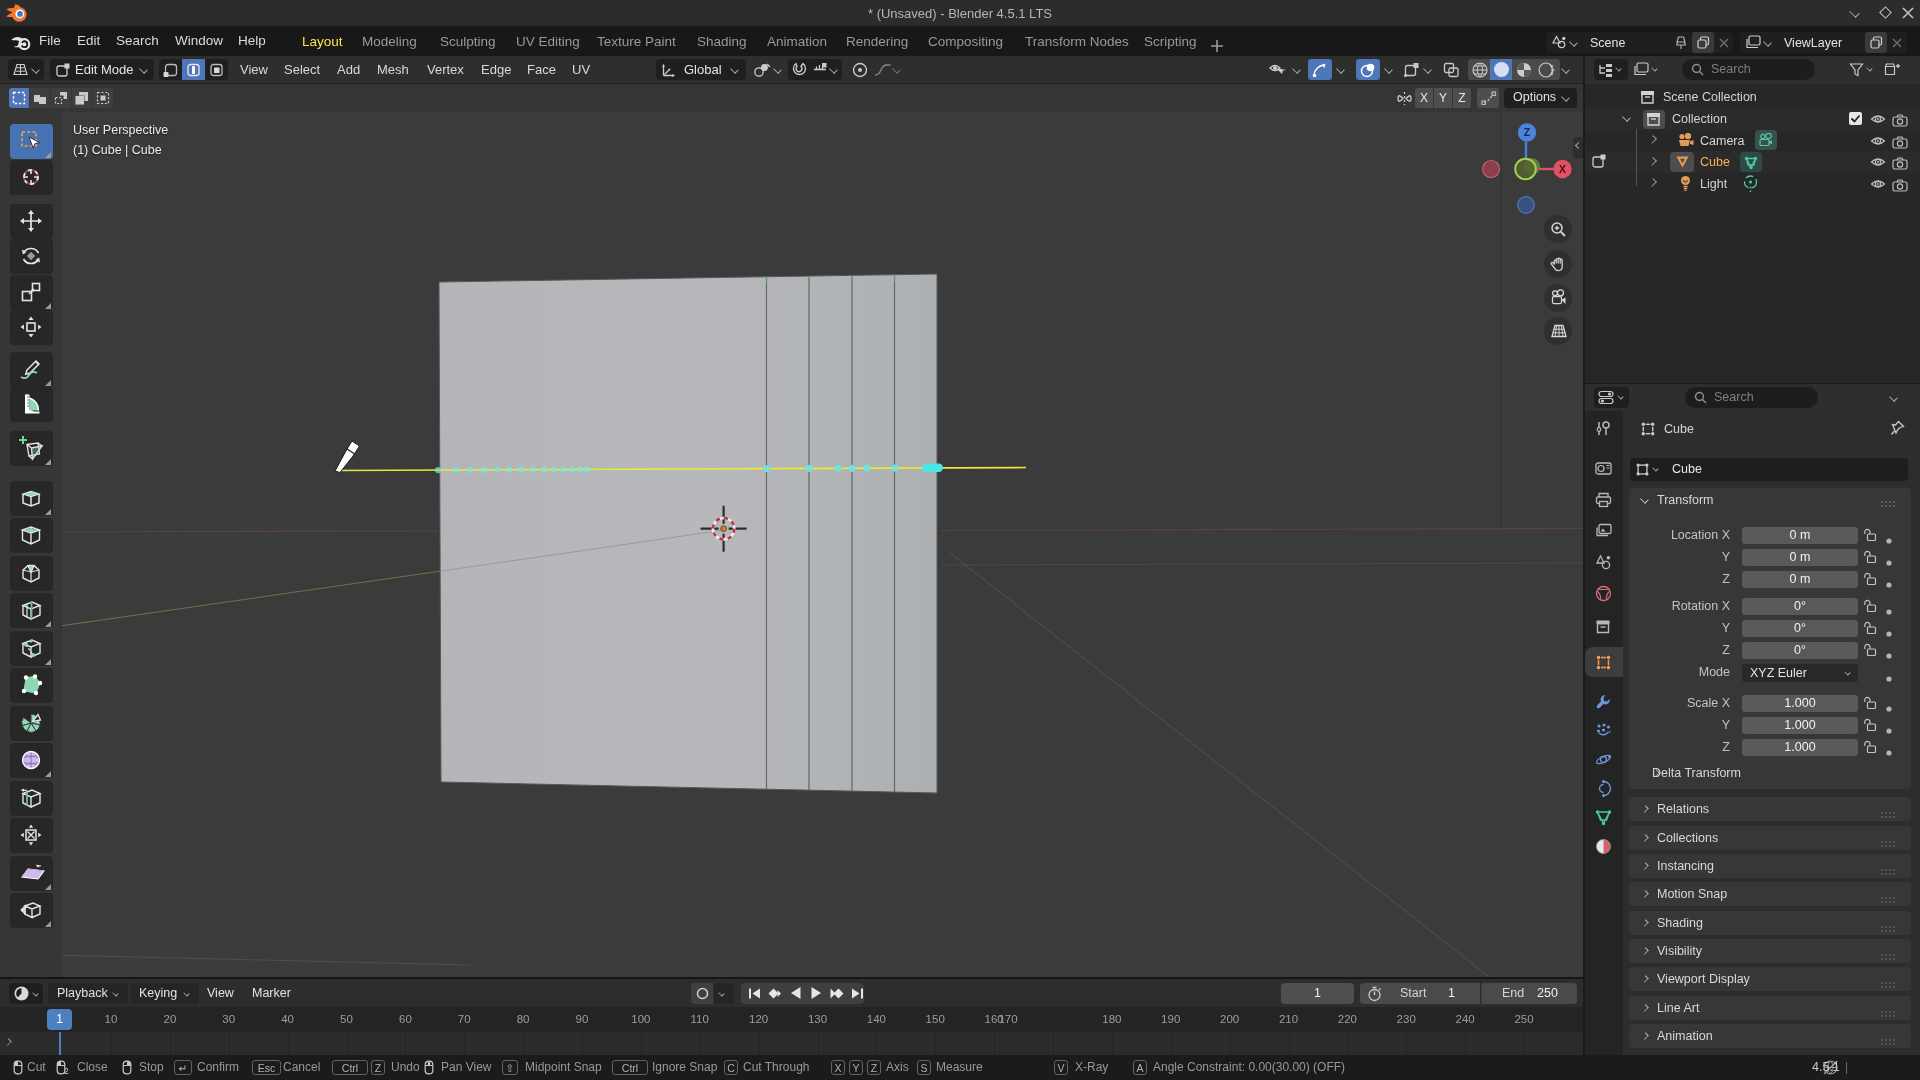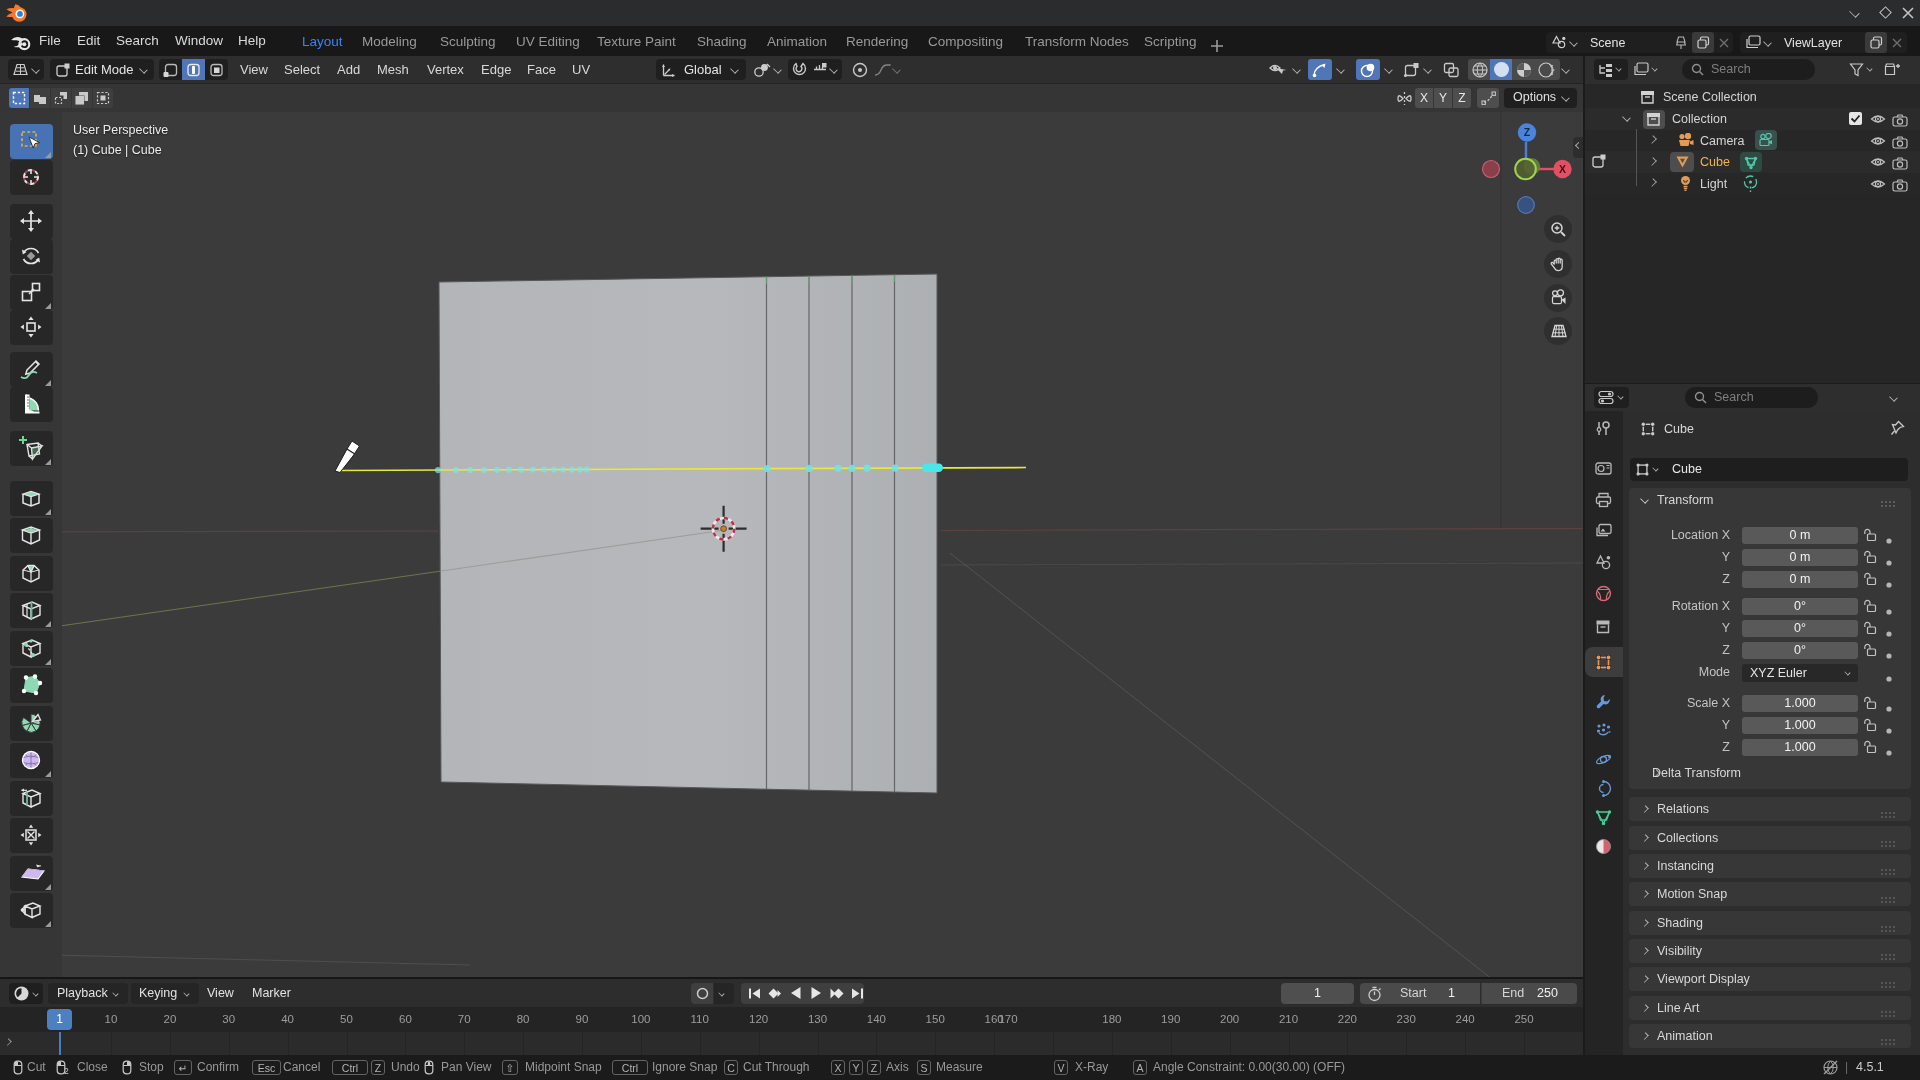--- a/index.html
+++ b/index.html
@@ -54,40 +54,41 @@
 <div id="titlebar" class="abs">
   <svg class="abs" style="left:6px;top:3px" width="22" height="21" viewBox="0 0 22 21">
     <path d="M9.5 1.2 Q13 1.8 14.5 4.2 L15.8 6.5 12.5 7.8 10 5.5 Q8.5 3 9.5 1.2z" fill="#f5792d"></path>
     <path d="M9.5 1.2 12 5.8 8 7.5 Q7.5 3.5 9.5 1.2z" fill="#f5792d"></path>
     <path d="M0.5 6.2 Q4.5 4.5 8.5 5.2 L11.5 6.8 9.8 9.8 5.5 9 Q2.5 8 0.5 6.2z" fill="#f5792d"></path>
     <path d="M0.2 13.5 Q3 10.5 7 9.5 L10.5 9.2 10.2 12.8 6 14 Q2.8 14.2 0.2 13.5z" fill="#f5792d"></path>
     <circle cx="13.2" cy="11.5" r="7.3" fill="#f5792d"></circle>
     <circle cx="13.8" cy="10.8" r="4.4" fill="#ffffff"></circle>
     <circle cx="14" cy="10.9" r="2.9" fill="#2f80d4"></circle>
   </svg>
+  <div class="abs title">* (Unsaved) - Blender 4.5.1 LTS</div>
   <div class="abs" style="left:1850px;top:8px;width:9px;height:9px;border-right:1.6px solid #c3c3c3;border-bottom:1.6px solid #c3c3c3;transform:rotate(45deg) scaleY(0.65)"></div>
   <div class="abs" style="left:1881px;top:8px;width:9px;height:9px;border:1.6px solid #c3c3c3;transform:rotate(45deg)"></div>
   <svg class="abs" style="left:1902px;top:7px" width="12" height="12" viewBox="0 0 12 12">
         <path d="M1 1l10 10M11 1L1 11" stroke="#c3c3c3" stroke-width="1.6"></path>
       </svg>
 </div>
 <div id="menubar" class="abs">
   <svg class="abs" style="left:10px;top:7px" width="22" height="19" viewBox="0 0 26 23">
     <circle cx="17" cy="13.5" r="6" fill="none" stroke="#e6e6e6" stroke-width="2.6"></circle>
     <circle cx="17" cy="13.5" r="2.4" fill="#e6e6e6"></circle>
     <path d="M1 8.5 Q6.5 2.8 13.5 6.2 L16.5 8.2 13.2 10.2 7.5 8.8 Q3.5 8.8 1 8.5z" fill="#e6e6e6"></path>
     <path d="M4 16.5 Q8 16.6 11.5 13.2 L13.8 10.8 15.5 13.5 11.8 16.8 Q7.5 17.8 4 16.5z" fill="#e6e6e6"></path>
   </svg>
   <div class="abs menuitem" style="left:39px">File</div>
   <div class="abs menuitem" style="left:77px">Edit</div>
   <div class="abs menuitem" style="left:116px">Search</div>
   <div class="abs menuitem" style="left:175px">Window</div>
   <div class="abs menuitem" style="left:238px">Help</div>
   <div class="abs tabactive" style="left:290px;top:31px;width:62px;height:25px"></div>
-  <div class="abs tab tabactive2" style="left:302px;background:none;color:#3b82f6">Layout</div>
+  <div class="abs tab tabactive2" style="left:302px;background:none;color:#fde047">Layout</div>
   <div class="abs tab" style="left:362px">Modeling</div>
   <div class="abs tab" style="left:440px">Sculpting</div>
   <div class="abs tab" style="left:516px">UV Editing</div>
   <div class="abs tab" style="left:597px">Texture Paint</div>
   <div class="abs tab" style="left:697px">Shading</div>
   <div class="abs tab" style="left:767px">Animation</div>
   <div class="abs tab" style="left:846px">Rendering</div>
   <div class="abs tab" style="left:928px">Compositing</div>
   <div class="abs tab" style="left:1025px">Transform Nodes</div>
   <div class="abs tab" style="left:1144px">Scripting</div>
@@ -1260,15 +1261,15 @@
 <div class="abs" style="left:1054px;top:5px;width:14px;height:15px;border:1px solid #636363;border-radius:3px;font-size:10.5px;color:#b3b3b3;text-align:center;line-height:14px">V</div>
 <div class="abs sbitem" style="left:1075px">X-Ray</div>
 <div class="abs" style="left:1133px;top:5px;width:14px;height:15px;border:1px solid #636363;border-radius:3px;font-size:10.5px;color:#b3b3b3;text-align:center;line-height:14px">A</div>
 <div class="abs sbitem" style="left:1153px">Angle Constraint: 0.00(30.00) (OFF)</div>
 <svg class="abs" style="left:1822px;top:4px" width="17" height="17" viewBox="0 0 17 17">
         <circle cx="8.5" cy="8.5" r="6.5" fill="none" stroke="#9a9a9a" stroke-width="1.2"></circle>
         <path d="M2 8.5h13M8.5 2a9 9 0 0 1 0 13M8.5 2a9 9 0 0 0 0 13" fill="none" stroke="#9a9a9a" stroke-width="1"></path>
         <path d="M2 15 15 2" stroke="#9a9a9a" stroke-width="1.4"></path>
       </svg>
 <div class="abs sbitem" style="left:1845px"><span style="color:#6a6a6a">|</span></div>
-<div class="abs sbitem" style="left:1856px"><span style="font-size:12.5px;color:#c9c9c9">4.5.1</span></div>
+<div class="abs sbitem" style="left:1812px"><span style="font-size:12.5px;color:#c9c9c9">4.5.1</span></div>
 </div>
 </div>
 
 </body></html>

